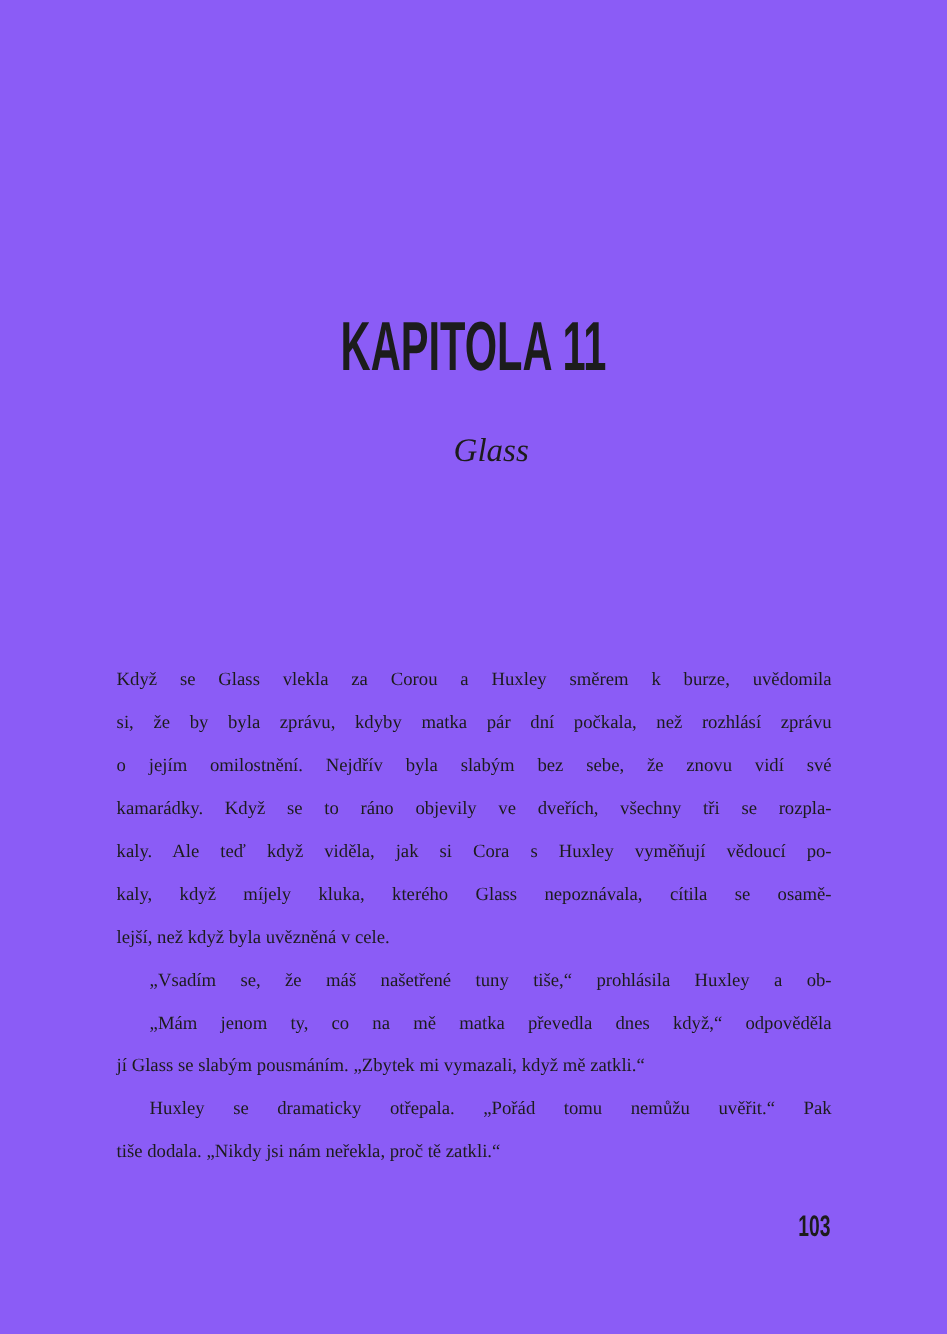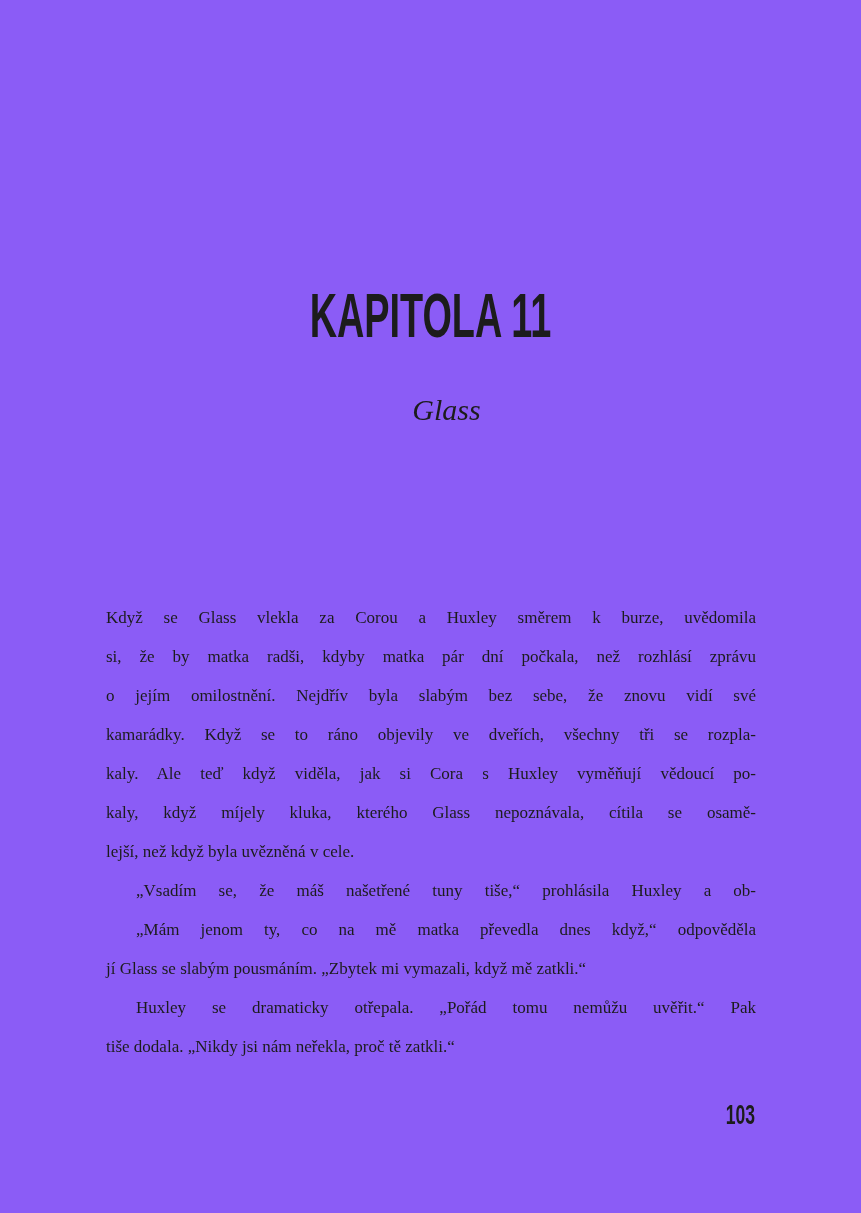--- a/index.html
+++ b/index.html
@@ -79,21 +79,21 @@
   }
 </style>
 </head>
 <body>
 
 <div class="page">
   <div class="chapter-heading">KAPITOLA 11</div>
   <div class="chapter-subtitle">Glass</div>
   <div class="body-text">
       <div class="line">Když se Glass vlekla za Corou a Huxley směrem k burze, uvědomila</div>
-      <div class="line">si, že by matka radši, kdyby matka pár dní počkala, než rozhlásí zprávu</div>
+      <div class="line">si, že by byla zprávu, kdyby matka pár dní počkala, než rozhlásí zprávu</div>
       <div class="line">o jejím omilostnění. Nejdřív byla slabým bez sebe, že znovu vidí své</div>
       <div class="line">kamarádky. Když se to ráno objevily ve dveřích, všechny tři se rozpla-</div>
       <div class="line">kaly. Ale teď když viděla, jak si Cora s Huxley vyměňují vědoucí po-</div>
       <div class="line">kaly, když míjely kluka, kterého Glass nepoznávala, cítila se osamě-</div>
       <div class="line para-end">lejší, než když byla uvězněná v cele.</div>
       <div class="line indent">„Vsadím se, že máš našetřené tuny tiše,“ prohlásila Huxley a ob-</div>
       <div class="line indent">„Mám jenom ty, co na mě matka převedla dnes když,“ odpověděla</div>
       <div class="line para-end">jí Glass se slabým pousmáním. „Zbytek mi vymazali, když mě zatkli.“</div>
       <div class="line indent">Huxley se dramaticky otřepala. „Pořád tomu nemůžu uvěřit.“ Pak</div>
       <div class="line para-end">tiše dodala. „Nikdy jsi nám neřekla, proč tě zatkli.“</div>

